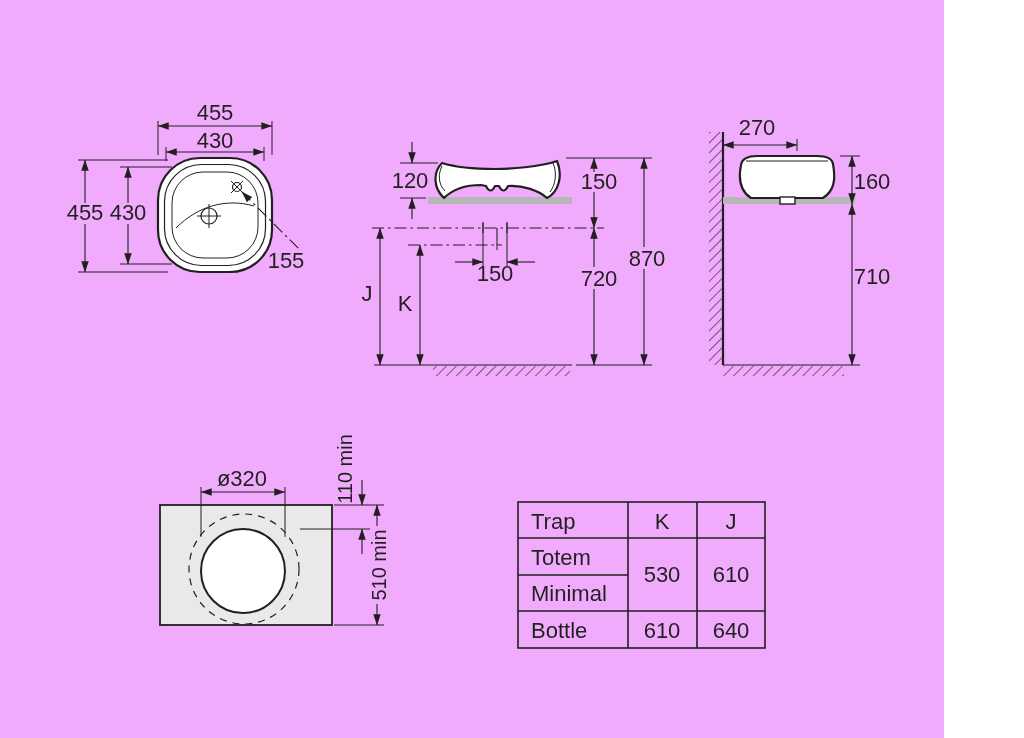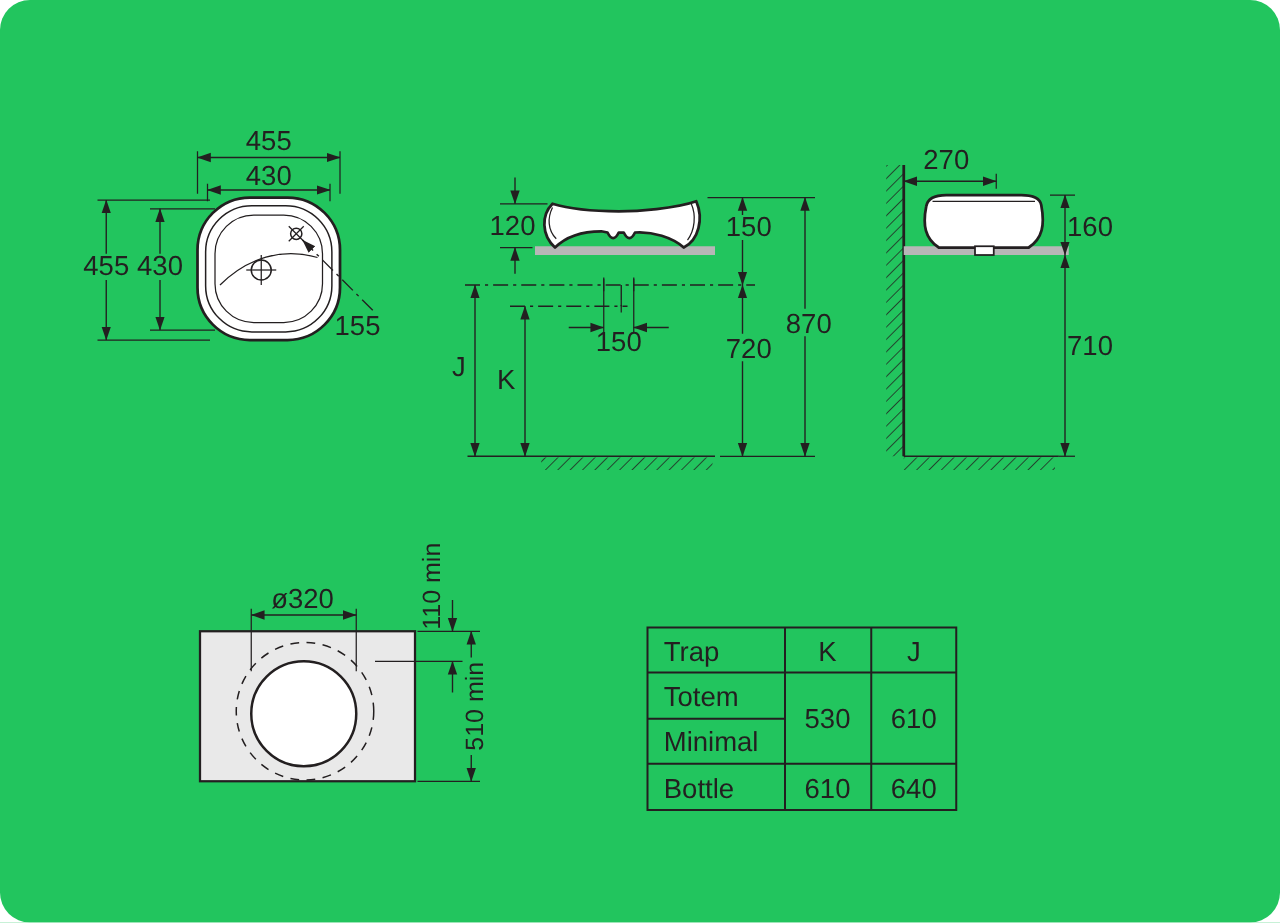--- a/index.html
+++ b/index.html
@@ -1,17 +1,17 @@
 <!DOCTYPE html>
 <html><head>
 <meta charset="utf-8">
 <style>
   html,body{margin:0;padding:0;background:#ffffff;}
-  .canvas{position:relative;width:1024px;height:738px;background:#22c55e;overflow:hidden;
-          font-family:"Liberation Sans",sans-serif;border-radius:24px;}
+  .canvas{position:relative;width:944px;height:738px;background:#f0abfc;overflow:hidden;
+          font-family:"Liberation Sans",sans-serif;}
   svg{display:block;}
   svg text{font-family:"Liberation Sans",sans-serif;fill:#231f20;}
   .dimtext{font-size:22px;}
   .rottext{font-size:20px;}
   .tabtext{font-size:22px;}
   .outline{fill:#ffffff;stroke:#231f20;stroke-width:2.2;stroke-linejoin:round;}
   .thin{fill:none;stroke:#231f20;stroke-width:1.2;}
   .hair{fill:none;stroke:#231f20;stroke-width:1;}
   .dim{fill:none;stroke:#231f20;stroke-width:1.1;}
   .ext{fill:none;stroke:#231f20;stroke-width:1;}

